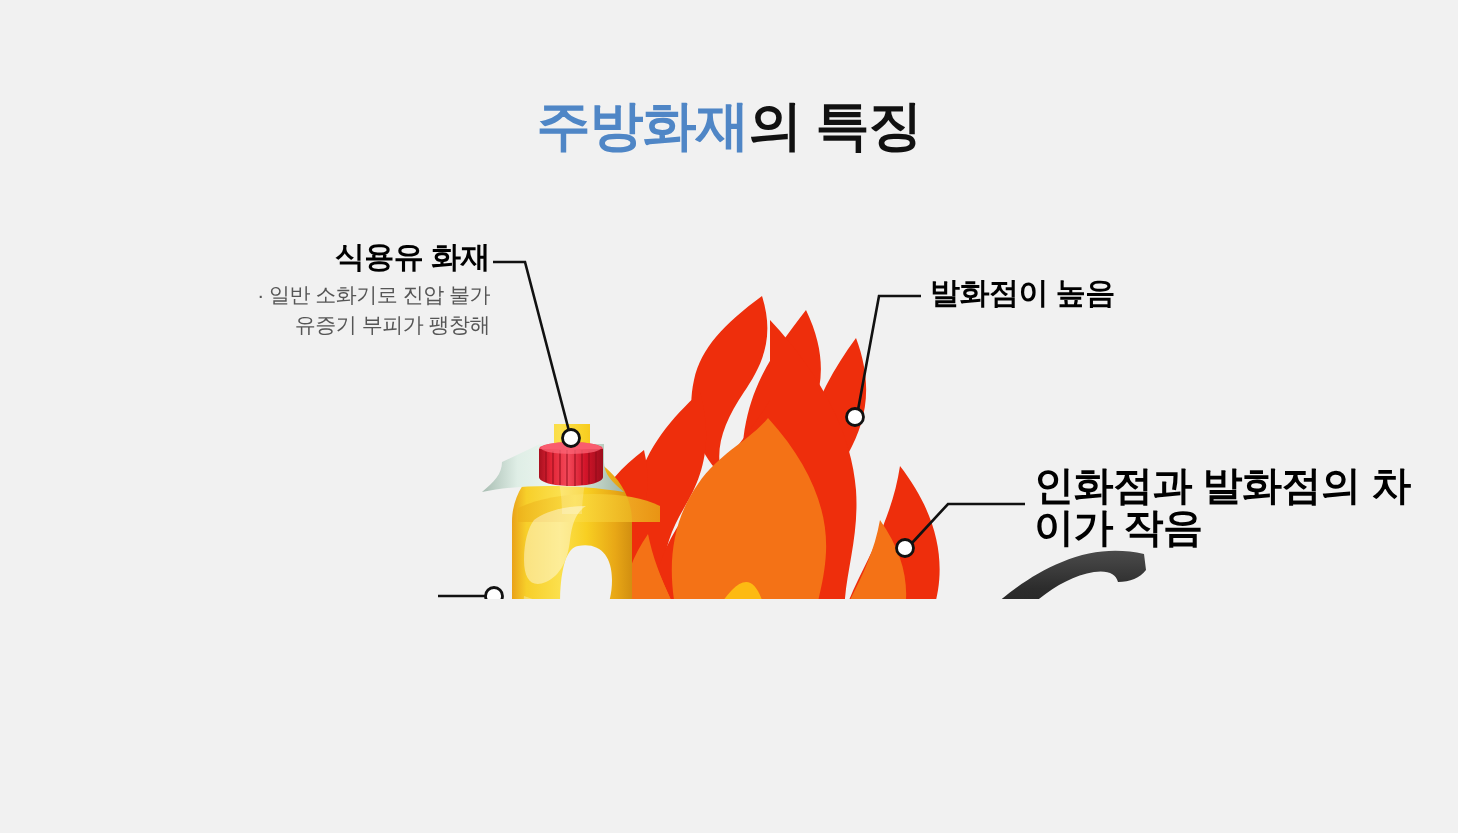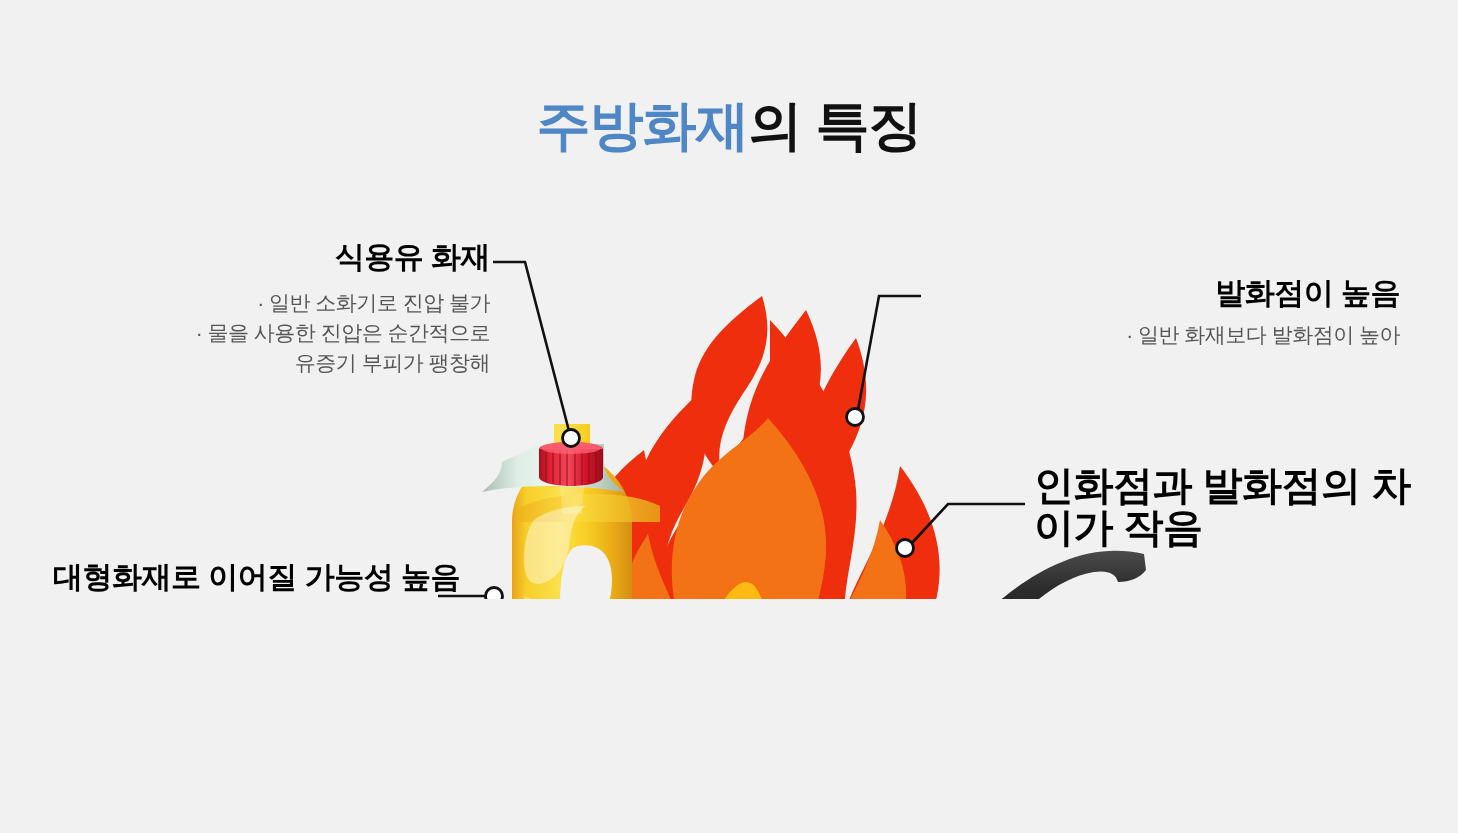--- a/index.html
+++ b/index.html
@@ -46,31 +46,31 @@
     color: #555555;
     letter-spacing: -0.5px;
   }
   .c-body .line { display: block; white-space: nowrap; }
 
   
   #callout-cooking-oil {
     left: 10px; top: 238px; width: 480px; text-align: right;
   }
   #callout-cooking-oil .c-head { font-size: 30px; line-height: 38px; }
-  #callout-cooking-oil .c-body { font-size: 21px; line-height: 30px; margin-top: 12px; }
+  #callout-cooking-oil .c-body { font-size: 21px; line-height: 30px; margin-top: 4px; }
 
   
   #callout-large-fire {
     left: 20px; top: 556px; width: 440px; text-align: right;
   }
   #callout-large-fire .c-head { font-size: 30px; line-height: 42px; }
 
   
   #callout-ignition-point {
-    left: 930px; top: 274px; width: 470px; text-align: right;
+    left: 930px; top: 274px; width: 470px; text-align: left;
   }
   #callout-ignition-point .c-head { font-size: 30px; line-height: 38px; }
   #callout-ignition-point .c-body { font-size: 21px; line-height: 30px; margin-top: 8px; }
   #callout-ignition-point .c-body .indent { padding-left: 14px; }
 
   
   #callout-flash-gap {
     left: 1034px; top: 464px; width: 400px; text-align: left;
   }
   #callout-flash-gap .c-head { font-size: 40px; line-height: 42px; }
@@ -283,36 +283,28 @@
       <circle cx="494" cy="596" r="8.5"></circle>
       <circle cx="855" cy="417" r="8.5"></circle>
       <circle cx="905" cy="548" r="8.5"></circle>
     </g>
   </svg>
 
   <div class="callout" id="callout-cooking-oil">
     <div class="c-head">식용유 화재</div>
     <div class="c-body">
       <span class="line">· 일반 소화기로 진압 불가</span>
-      <span class="line">· 물을 사용한 진압은 순간적으로</span>
       <span class="line">유증기 부피가 팽창해</span>
     </div>
   </div>
 
-  <div class="callout" id="callout-large-fire">
-    <div class="c-head">
-      <span class="line">대형화재로</span>
-      <span class="line">이어질 가능성 높음</span>
-    </div>
-  </div>
 
   <div class="callout" id="callout-ignition-point">
     <div class="c-head">발화점이 높음</div>
     <div class="c-body">
-      <span class="line">· 일반 화재보다 발화점이 높아</span>
     </div>
   </div>
 
   <div class="callout" id="callout-flash-gap">
     <div class="c-head">
       <span class="line">인화점과 발화점의</span>
       <span class="line">차이가 작음</span>
     </div>
   </div>
 

